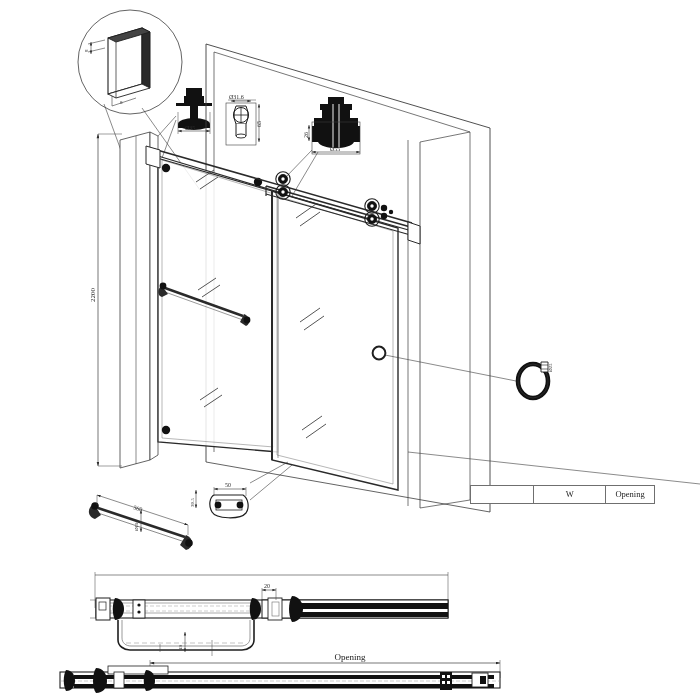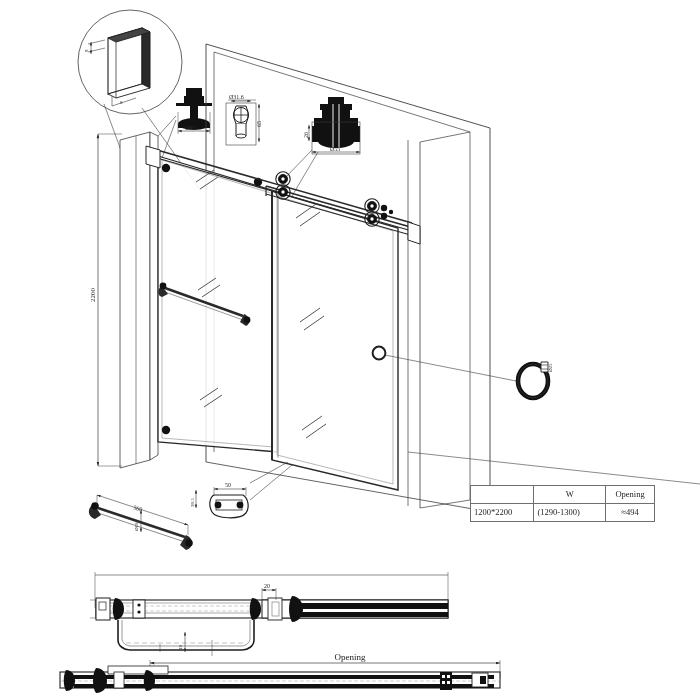--- a/index.html
+++ b/index.html
@@ -357,21 +357,16 @@
 
   <table id="spec-table">
     <thead>
       <tr>
         <th class="col-size"></th>
         <th class="col-w">W</th>
         <th class="col-open">Opening</th>
       </tr>
     </thead>
     <tbody>
-      <tr>
-        <td>1200*2200</td>
-        <td class="cell-w">(1290-1300)</td>
-        <td class="cell-open">≈494</td>
-      </tr>
     </tbody>
   </table>
 
 </div>
 
 </body></html>

